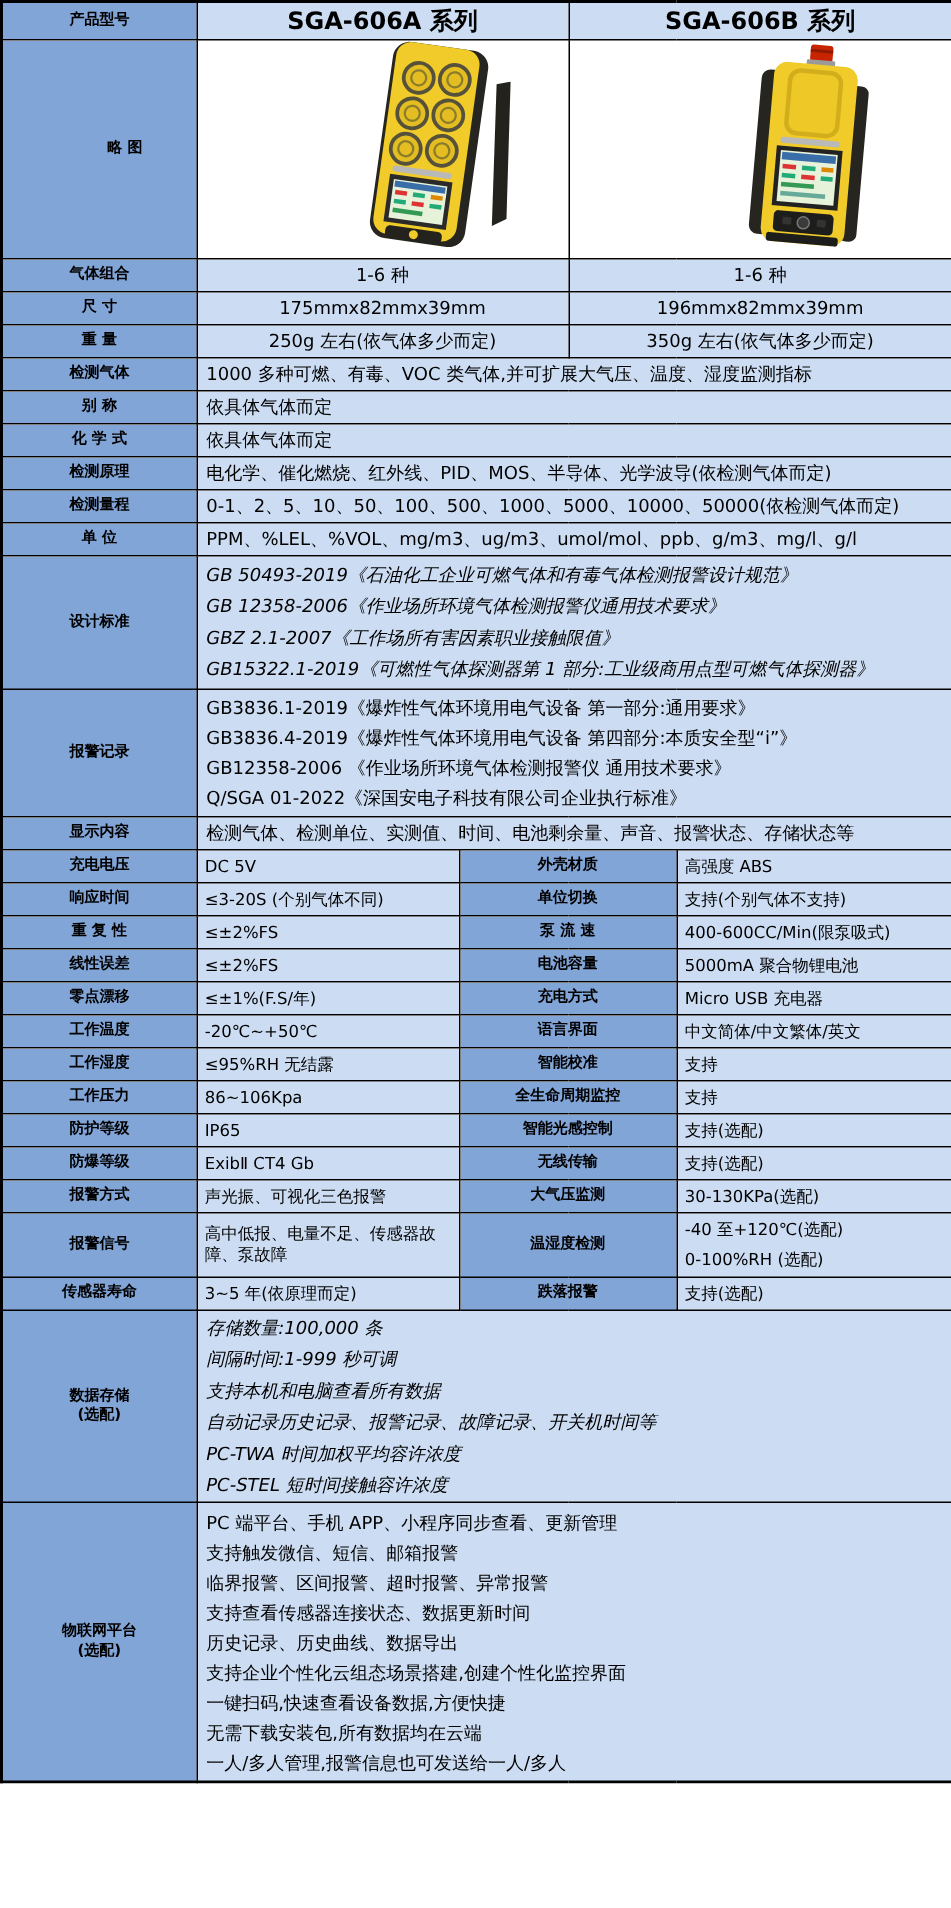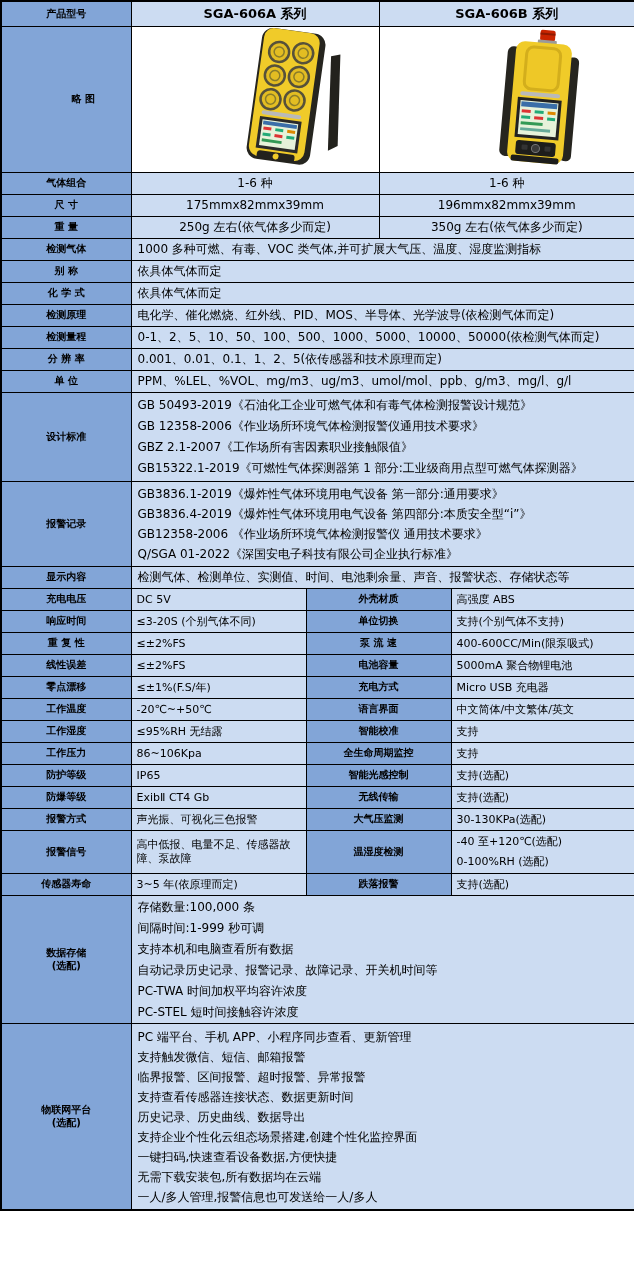--- a/index.html
+++ b/index.html
@@ -7,32 +7,32 @@
   table.spec {
     width:634px; border-collapse:collapse; table-layout:fixed;
     border:2px solid #000;
     font-family:"DejaVu Sans","Liberation Sans",sans-serif;
     color:#000;
   }
   td { border:1px solid #000; padding:0 6px; font-size:12px; line-height:1.25; overflow:hidden; vertical-align:middle; }
   td.lbl { background:#82a5d7; font-weight:bold; text-align:center; font-size:10px; padding:0 2px; }
   td.val { background:#ccdcf2; }
   td.val.ctr { text-align:center; }
-  td.val.hdr { text-align:center; font-weight:bold; font-size:13px; }
+  td.val.hdr { text-align:center; font-weight:bold; font-size:16px; }
   td.val4 { background:#ccdcf2; font-size:11px; padding:0 5px;margin-left:29px; }
   td.img { background:#ffffff; padding:0; text-align:center; vertical-align:middle; }
   tr.r-head td { height:24px; }
   tr.r-img  td { height:143px;padding-left:36px; }
   tr.r-s    td { height:21px; }
   tr.r-2    td { height:42px; }
   tr.r-design td { height:88px; }
   tr.r-exec   td { height:84px; }
   tr.r-storage td { height:127px; }
   tr.r-iot     td { height:185px; }
-  .ml { line-height:21px; white-space:nowrap; }
+  .ml { line-height:21px; white-space:nowrap;font-style:italic; }
   .ml2 { line-height:20px; white-space:nowrap; }
 </style>
 </head>
 <body>
 
 <table class="spec">
   <colgroup>
     <col style="width:130px">
       <col style="width:175px">
       <col style="width:73px">
@@ -145,24 +145,20 @@
   </tr>
   <tr class="r-s">
     <td class="lbl">检测原理</td>
     <td class="val" colspan="4">电化学、催化燃烧、红外线、PID、MOS、半导体、光学波导(依检测气体而定)</td>
   </tr>
   <tr class="r-s">
     <td class="lbl">检测量程</td>
     <td class="val" colspan="4">0-1、2、5、10、50、100、500、1000、5000、10000、50000(依检测气体而定)</td>
   </tr>
   <tr class="r-s">
-    <td class="lbl">分 辨 率</td>
-    <td class="val" colspan="4">0.001、0.01、0.1、1、2、5(依传感器和技术原理而定)</td>
-  </tr>
-  <tr class="r-s">
     <td class="lbl">单  位</td>
     <td class="val" colspan="4">PPM、%LEL、%VOL、mg/m3、ug/m3、umol/mol、ppb、g/m3、mg/l、g/l</td>
   </tr>
 
   <tr class="r-design">
     <td class="lbl">设计标准</td>
     <td class="val" colspan="4">
       <div class="ml">GB 50493-2019《石油化工企业可燃气体和有毒气体检测报警设计规范》</div>
       <div class="ml">GB 12358-2006《作业场所环境气体检测报警仪通用技术要求》</div>
       <div class="ml">GBZ 2.1-2007《工作场所有害因素职业接触限值》</div>

